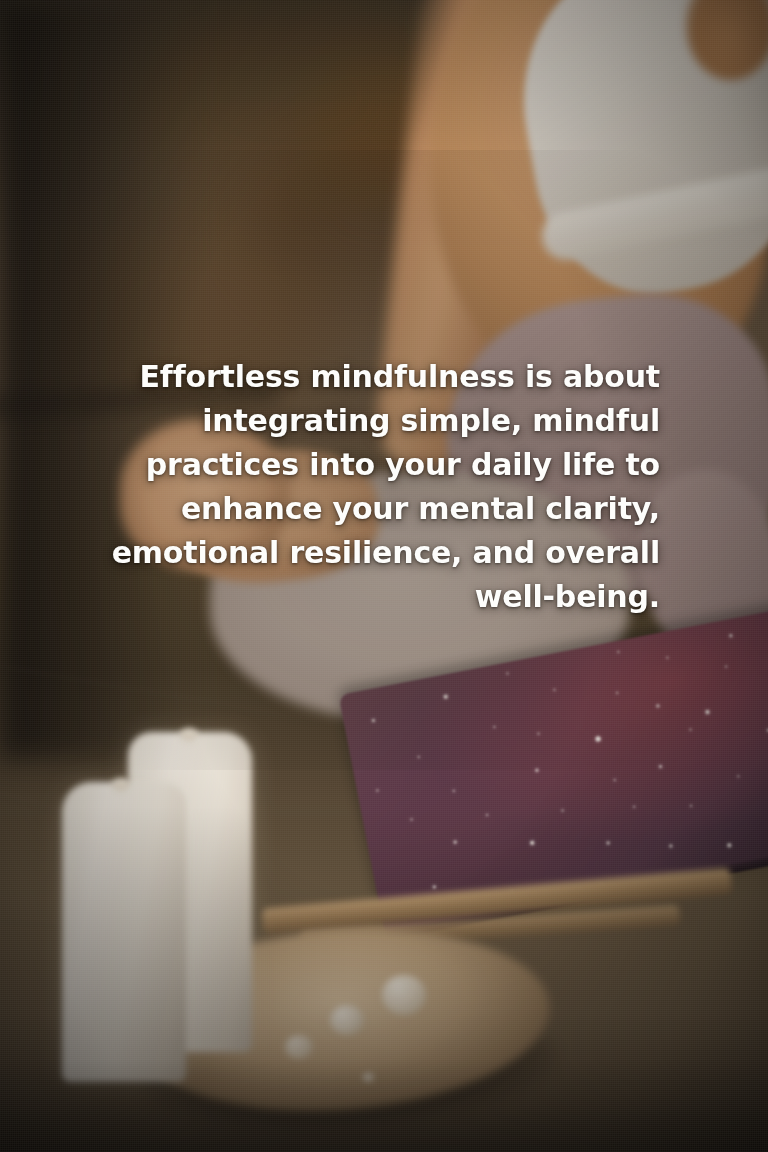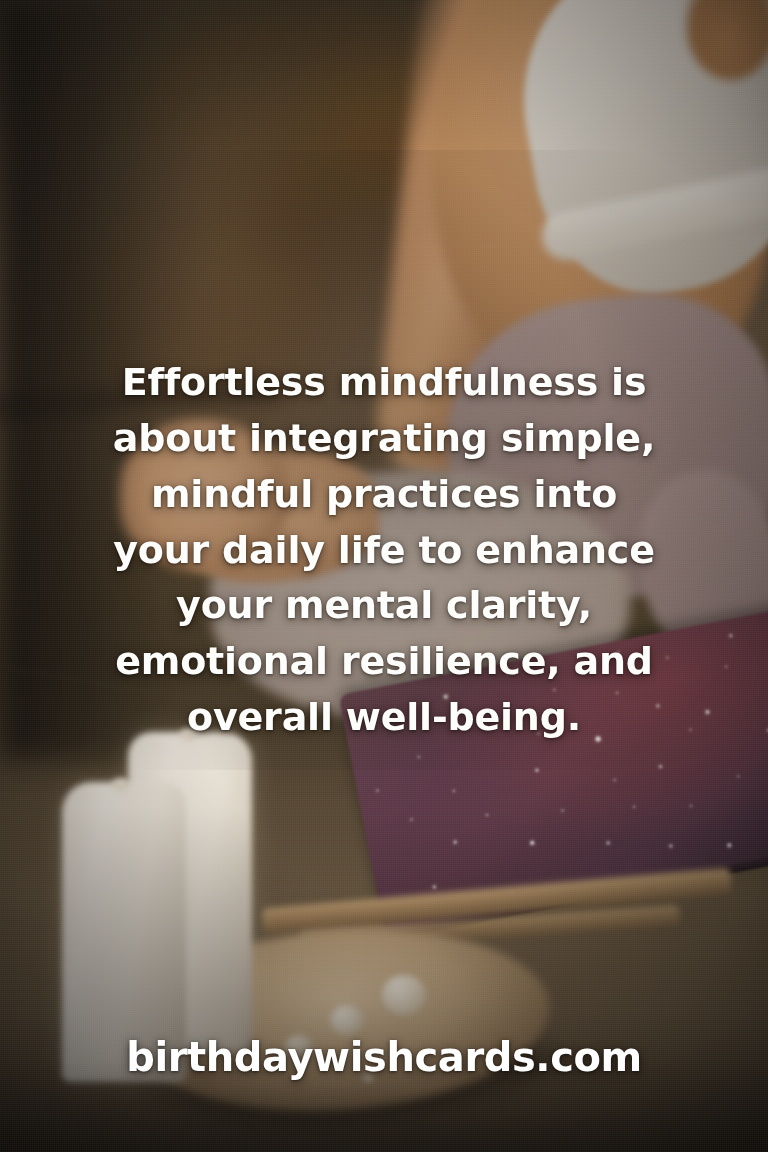--- a/index.html
+++ b/index.html
@@ -261,25 +261,25 @@
     font-family:"DejaVu Sans", sans-serif;
     font-weight:700;
     font-size:45px;
     line-height:1.22;
     letter-spacing:-.3px;
     text-shadow:0 2px 10px rgba(20,12,6,.55), 0 1px 3px rgba(0,0,0,.45);
   }
   .subtext {
     position:absolute;
     left:108px; top:355px; width:552px;
-    text-align:center;
+    text-align:right;
     color:#fdfdfb;
     font-family:"DejaVu Sans", sans-serif;
     font-weight:700;
-    font-size:38px;
+    font-size:30px;
     line-height:1.47;
     letter-spacing:-.2px;
     text-shadow:0 2px 10px rgba(20,12,6,.55), 0 1px 3px rgba(0,0,0,.45);
   }
   .site-url {
     position:absolute;
     left:0; top:1034px; width:768px;
     text-align:center;
     color:#ffffff;
     font-family:"DejaVu Sans", sans-serif;
@@ -383,16 +383,15 @@
     <div class="text-scrim"></div>
     <div class="grade"></div>
     <div class="vignette"></div>
     <div class="noise"></div>
   </div>
 
   <div class="overlay">
 
     <p class="subtext">Effortless mindfulness is about integrating simple, mindful practices into your daily life to enhance your mental clarity, emotional resilience, and overall well-being.</p>
 
-    <div class="site-url">birthdaywishcards.com</div>
   </div>
 
 </div>
 
 </body></html>

